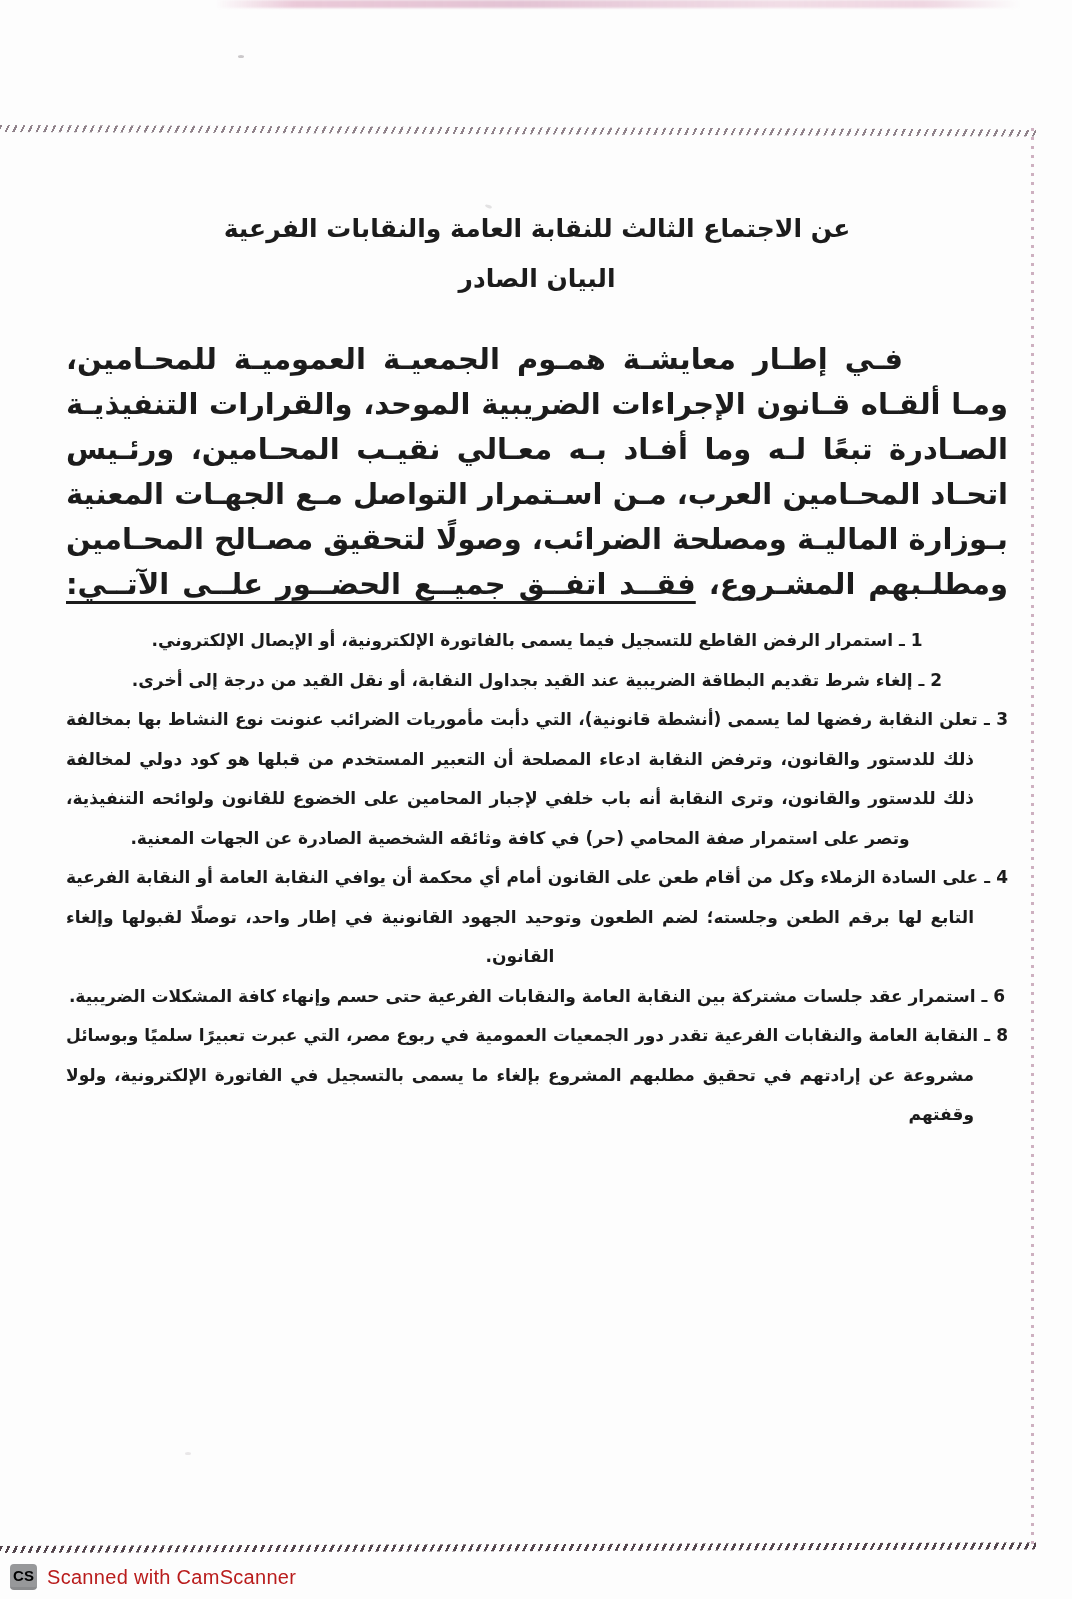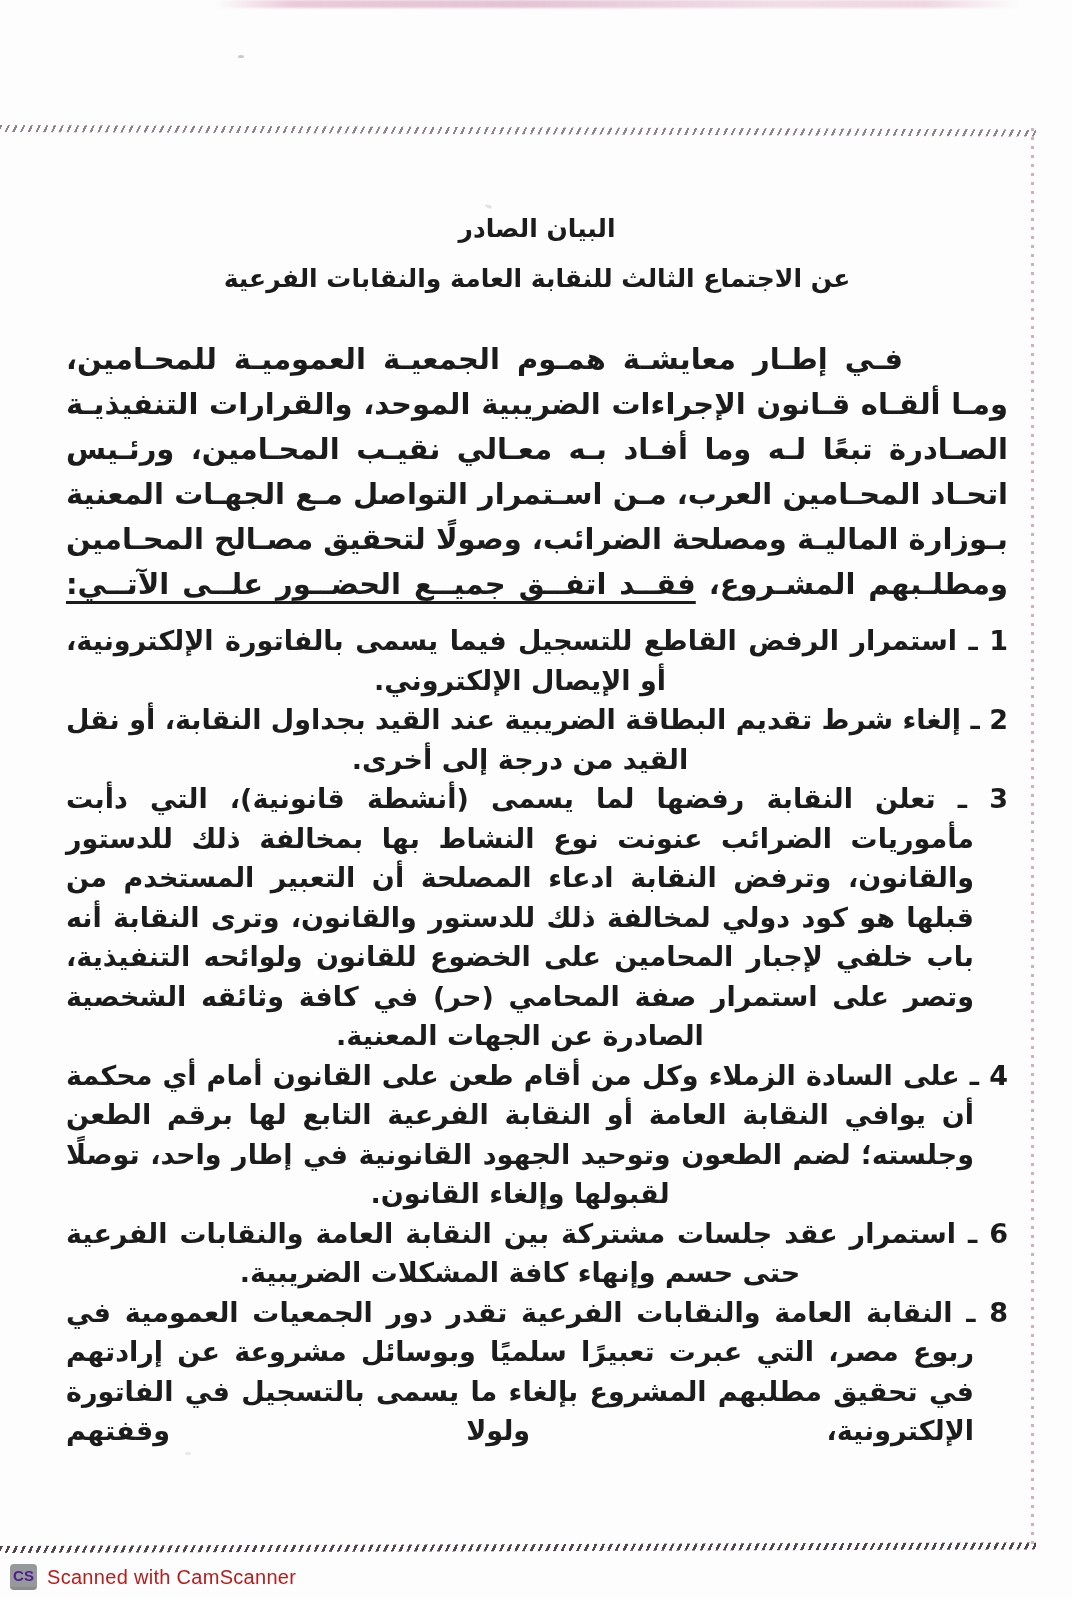--- a/index.html
+++ b/index.html
@@ -57,38 +57,38 @@
     text-align:justify;text-align-last:justify;text-indent:105px;
   }
   .intro .underline{
     text-decoration:underline;
     text-decoration-thickness:2.5px;
     text-underline-offset:7px;
     text-decoration-color:#1c1c1c;
   }
   .items{
     margin:14px 0 0;padding:0;list-style:none;
-    font-size:27px;line-height:39.5px;
+    font-size:17px;line-height:39.5px;
   }
   .item{
     text-align:justify;text-align-last:center;
     padding-right:34px;text-indent:-34px;margin:0;
   }
   .item.cutoff{text-align-last:justify;}
   .item .num{white-space:nowrap;}
 
   .footer{
     position:absolute;left:10px;top:1561px;height:32px;
     display:flex;align-items:center;gap:10px;
     font-family:"Liberation Sans",sans-serif;
   }
   .cs-badge{
     width:27px;height:26px;border-radius:4px;
     background:#97989a;border-bottom:3px solid #8a8b8d;
-    color:#4c1d95;font-size:15px;font-weight:bold;
+    color:#000000;font-size:15px;font-weight:bold;
     display:flex;align-items:center;justify-content:center;
     box-sizing:border-box;
   }
   .footer-text{color:#b91c1c;font-size:20px;letter-spacing:.3px;}
 </style>
 </head>
 <body>
 
 <div class="page">
 
@@ -96,22 +96,22 @@
   <div class="stitch stitch-top"></div>
   <div class="stitch stitch-right"></div>
   <div class="stitch stitch-bottom"></div>
   <div class="speck speck-1"></div>
   <div class="speck speck-2"></div>
   <div class="speck speck-3"></div>
 
   <div class="content">
 
     <div class="title">
+      <div class="title-line">عن الاجتماع الثالث للنقابة العامة والنقابات الفرعية</div>
       <div class="title-line">البيان الصادر</div>
-      <div class="title-line">عن الاجتماع الثالث للنقابة العامة والنقابات الفرعية</div>
     </div>
 
     <p class="intro"><span>فـي إطـار معايشـة همـوم الجمعيـة العموميـة للمحـامين، ومـا ألقـاه قـانون الإجراءات الضريبية الموحد، والقرارات التنفيذيـة الصـادرة تبعًا لـه وما أفـاد بـه معـالي نقيـب المحـامين، ورئـيس اتحـاد المحـامين العرب، مـن اسـتمرار التواصل مـع الجهـات المعنية بـوزارة الماليـة ومصلحة الضرائب، وصولًا لتحقيق مصـالح المحـامين ومطلـبهم المشـروع، </span><span class="underline">فقــد اتفــق جميــع الحضــور علــى الآتــي:</span></p>
 
     <ol class="items">
         <li class="item"><span class="num">1 ـ </span><span>استمرار الرفض القاطع للتسجيل فيما يسمى بالفاتورة الإلكترونية، أو الإيصال الإلكتروني.</span></li>
         <li class="item"><span class="num">2 ـ </span><span>إلغاء شرط تقديم البطاقة الضريبية عند القيد بجداول النقابة، أو نقل القيد من درجة إلى أخرى.</span></li>
         <li class="item"><span class="num">3 ـ </span><span>تعلن النقابة رفضها لما يسمى (أنشطة قانونية)، التي دأبت مأموريات الضرائب عنونت نوع النشاط بها بمخالفة ذلك للدستور والقانون، وترفض النقابة ادعاء المصلحة أن التعبير المستخدم من قبلها هو كود دولي لمخالفة ذلك للدستور والقانون، وترى النقابة أنه باب خلفي لإجبار المحامين على الخضوع للقانون ولوائحه التنفيذية، وتصر على استمرار صفة المحامي (حر) في كافة وثائقه الشخصية الصادرة عن الجهات المعنية.</span></li>
         <li class="item"><span class="num">4 ـ </span><span>على السادة الزملاء وكل من أقام طعن على القانون أمام أي محكمة أن يوافي النقابة العامة أو النقابة الفرعية التابع لها برقم الطعن وجلسته؛ لضم الطعون وتوحيد الجهود القانونية في إطار واحد، توصلًا لقبولها وإلغاء القانون.</span></li>
         <li class="item"><span class="num">6 ـ </span><span>استمرار عقد جلسات مشتركة بين النقابة العامة والنقابات الفرعية حتى حسم وإنهاء كافة المشكلات الضريبية.</span></li>

